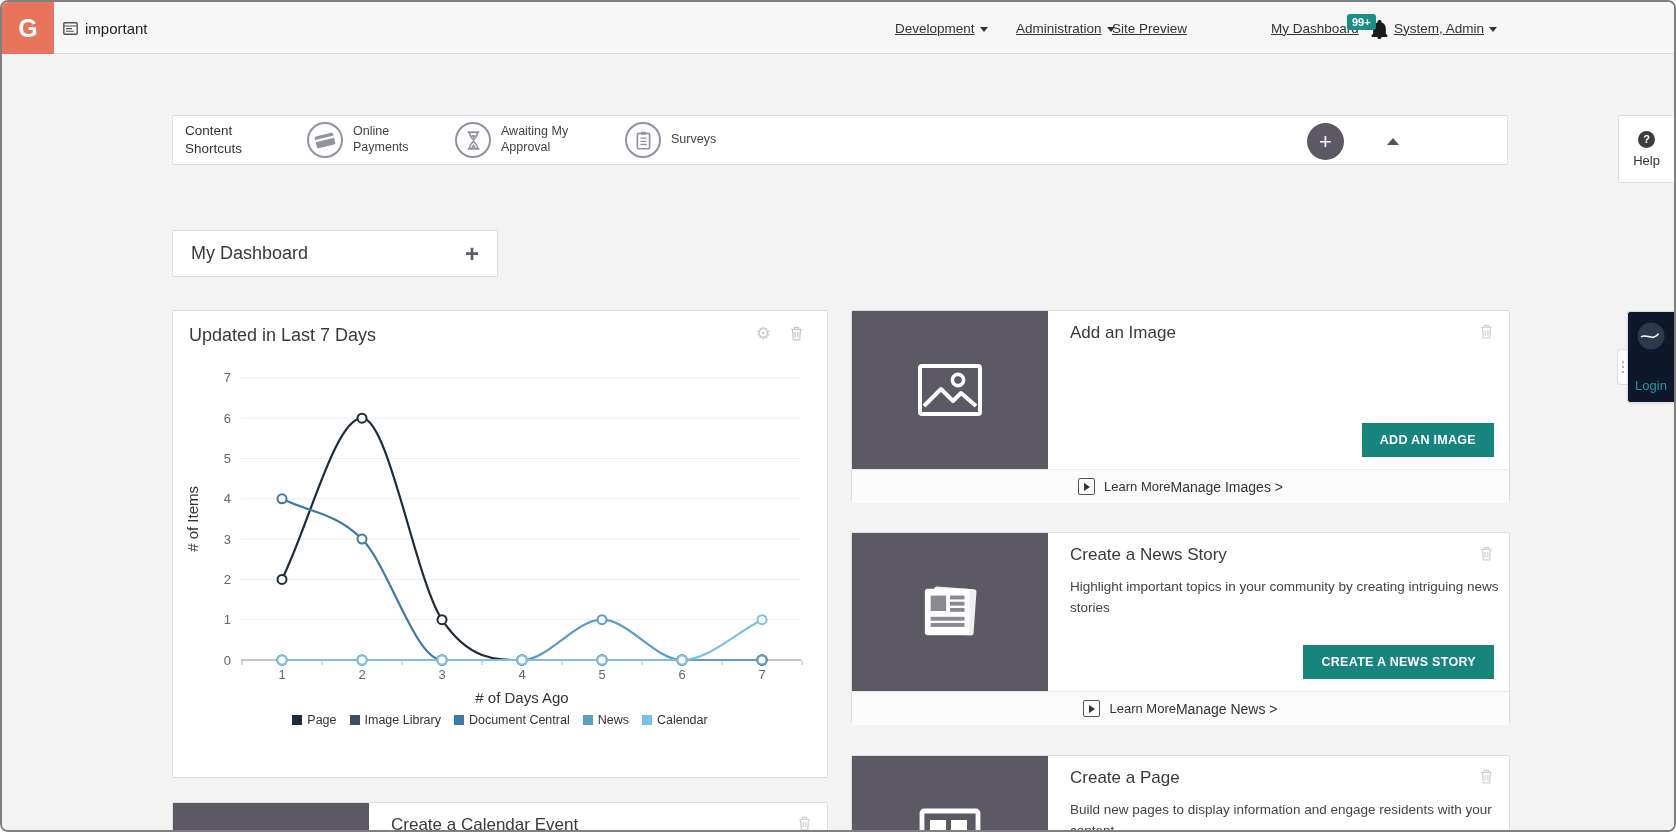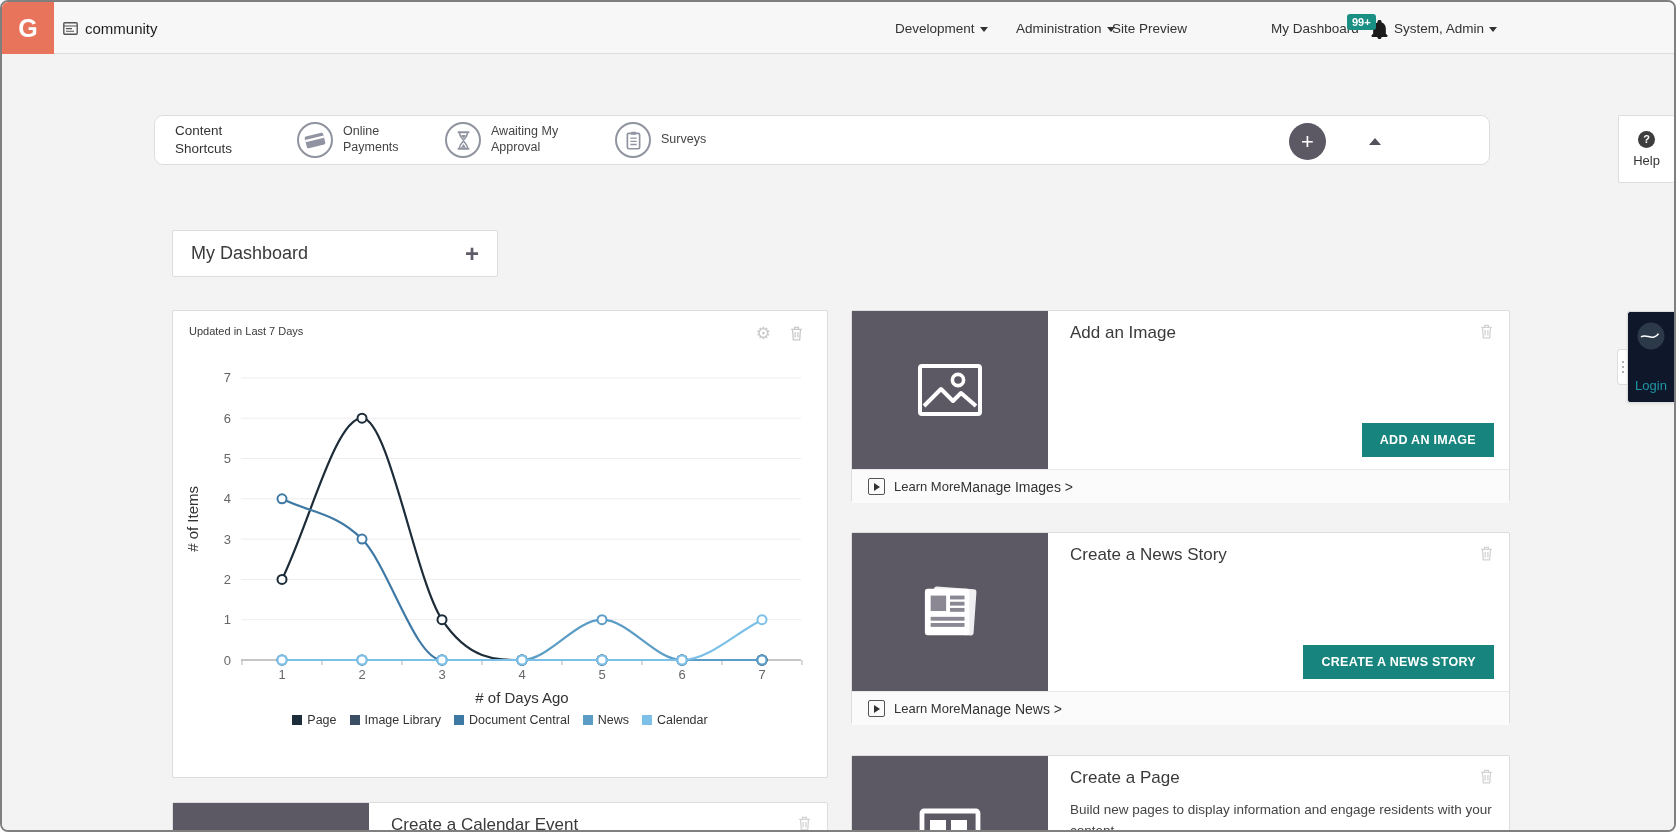--- a/index.html
+++ b/index.html
@@ -4,74 +4,74 @@
 <style>
   * { box-sizing: border-box; margin: 0; padding: 0; }
   html,body { width:1676px; height:832px; background:#fff; font-family:"Liberation Sans", sans-serif; }
   .window { position:absolute; inset:0; border:2px solid #7f7f7f; border-radius:8px; overflow:hidden; background:#f3f3f4; }
 
   
   .topbar { position:absolute; top:0; left:0; right:0; height:52px; background:#f7f7f8; border-bottom:1px solid #dcdcdc; }
   .logo-box { position:absolute; left:0; top:0; width:52px; height:52px; background:#e8745c; color:#fff; display:flex; align-items:center; justify-content:center; font-size:25px; font-weight:bold; }
   .app-chip { position:absolute; left:61px; top:0; height:52px; display:flex; align-items:center; gap:7px; }
   .app-chip span { font-size:15px; color:#1f1f1f; }
-  .topnav-item { position:absolute; top:0; height:52px; display:flex; align-items:center; gap:5px; font-size:13.5px; color:#333; cursor:pointer; }
+  .topnav-item { position:absolute; top:0; height:52px; display:flex; align-items:center; gap:5px; font-size:13.5px; color:#333; cursor:pointer;text-decoration:underline; }
   .caret { width:0; height:0; border-left:4px solid transparent; border-right:4px solid transparent; border-top:5px solid #333; display:inline-block; margin-top:2px; }
   .badge { position:absolute; left:1345px; top:12px; background:#1a8f84; color:#fff; font-size:11px; font-weight:bold; padding:2px 5px; border-radius:3px; z-index:3; }
   .bell { position:absolute; left:1369px; top:18px; cursor:pointer; }
 
   
   .sitebar { position:absolute; top:52px; left:0; right:0; height:49px; background:#fff; border-bottom:1px solid #e2e2e2; }
   .site-name { position:absolute; left:166px; top:0; line-height:48px; font-size:18px; color:#454545; }
   .sitenav-item { position:absolute; top:0; line-height:48px; font-size:15px; color:#555; cursor:pointer; }
 
   
   .content { position:absolute; top:101px; left:0; right:0; bottom:0; background:#f3f3f4; }
   .card { background:#fff; border:1px solid #ddd; border-radius:2px; position:absolute; }
 
   
-  .shortcuts { left:152px; top:12px; width:1336px; height:50px; display:flex; align-items:center; padding-left:20px;border-radius:9px; }
+  .shortcuts { left:170px; top:12px; width:1336px; height:50px; display:flex; align-items:center; padding-left:12px; }
   .sc-title { font-size:13.5px; color:#333; line-height:1.3; width:82px; }
   .sc-item { display:flex; align-items:center; gap:10px; margin-left:40px; cursor:pointer; }
   .sc-icon { width:36px; height:36px; border:2px solid #9093a0; border-radius:50%; color:#9093a0; display:flex; align-items:center; justify-content:center; flex:none; }
   .sc-label { font-size:12.5px; color:#444; line-height:1.25; }
   .w60 { width:62px; } .w84 { width:84px; }
   .plus-circle { position:absolute; right:163px; top:7px; width:37px; height:37px; border-radius:50%; background:#5c5864; color:#fff; display:flex; align-items:center; justify-content:center; font-size:22px; cursor:pointer; }
   .collapse-chevron { position:absolute; right:108px; top:22px; width:0; height:0; border-left:6px solid transparent; border-right:6px solid transparent; border-bottom:7px solid #52525c; cursor:pointer; }
 
   
   .help-panel { right:0; top:12px; width:56px; height:68px; border-right:none; display:flex; flex-direction:column; align-items:center; justify-content:center; gap:5px; cursor:pointer; }
   .q-icon { width:17px; height:17px; border-radius:50%; background:#3d3d3d; color:#fff; font-size:11px; font-weight:bold; display:flex; align-items:center; justify-content:center; }
   .help-label { font-size:13px; color:#333; }
 
   
   .dash-card { left:170px; top:127px; width:326px; height:47px; display:flex; align-items:center; justify-content:space-between; padding:0 18px; }
   .dash-title { font-size:18px; color:#3a3a3a; }
   .dash-plus { font-size:24px; color:#5f5b68; font-weight:bold; cursor:pointer; line-height:1; }
 
   
   .chart-card { left:170px; top:207px; width:656px; height:468px; }
-  .chart-title { position:absolute; left:16px; top:14px; font-size:11px; color:#3a3a3a; }
+  .chart-title { position:absolute; left:16px; top:14px; font-size:18px; color:#3a3a3a; }
   .chart-gear { position:absolute; right:56px; top:12px; font-size:17px; color:#c9c9c9; cursor:pointer; }
   .chart-trash { position:absolute; right:24px; top:15px; color:#c9c9c9; cursor:pointer; }
   #chart-svg { position:absolute; left:0; top:0; width:654px; height:400px; }
   #chart-svg text.tick { font-size:13px; fill:#666; }
   #chart-svg text.axis-title { font-size:15px; fill:#333; }
   .legend { position:absolute; left:0; right:0; top:402px; display:flex; justify-content:center; align-items:center; gap:13px; font-size:12.5px; color:#333; }
   .lg-item { display:flex; align-items:center; gap:5px;text-align:right; }
   .lg-sw { width:10px; height:10px; display:inline-block; }
 
   
   .info-card .ic-body { position:relative; height:158px; }
   .ic-panel { position:absolute; left:0; top:0; width:196px; height:158px; background:#5c5864; display:flex; align-items:center; justify-content:center; }
   .ic-title { position:absolute; left:218px; top:12px; font-size:17px; color:#3a3a3a; }
   .ic-desc { position:absolute; left:218px; top:44px; width:462px; font-size:13.5px; color:#444; line-height:1.55; }
   .ic-btn { position:absolute; right:15px; bottom:12px; background:#17847d; color:#fff; border:none; font-size:12.5px; font-weight:bold; letter-spacing:.3px; padding:10px 18px; cursor:pointer; font-family:"Liberation Sans",sans-serif; }
   .ic-trash { position:absolute; right:16px; top:13px; color:#d2d2d2; cursor:pointer; }
-  .ic-footer { position:absolute; left:0; right:0; top:158px; height:34px; background:#fbfbfb; border-top:1px solid #e9e9e9; display:flex; align-items:center; justify-content:flex-start; padding:0 16px; }
+  .ic-footer { position:absolute; left:0; right:0; top:158px; height:34px; background:#fbfbfb; border-top:1px solid #e9e9e9; display:flex; align-items:center; justify-content:center; padding:0 16px; }
   .learn-more { display:flex; align-items:center; gap:9px; font-size:13px; color:#333; cursor:pointer; }
   .play-box { width:17px; height:17px; border:1px solid #555; border-radius:2px; display:flex; align-items:center; justify-content:center; }
   .play-tri { width:0; height:0; border-top:4px solid transparent; border-bottom:4px solid transparent; border-left:6px solid #333; margin-left:1px; }
   .manage-link { font-size:14px; color:#333; cursor:pointer; }
   .rc1 { left:849px; top:207px; width:659px; height:192px;text-decoration:underline; }
   .rc2 { left:849px; top:429px; width:659px; height:192px; }
   .rc3 { left:849px; top:652px; width:659px; height:192px; }
   .cal-card { left:170px; top:699px; width:656px; height:130px; }
   .cal-card .ic-panel { height:130px; }
 
@@ -88,21 +88,21 @@
 
   <header class="topbar">
     <div class="logo-box">G</div>
     <div class="app-chip">
       <svg width="15" height="13" viewBox="0 0 15 13">
         <rect x="0.8" y="0.8" width="13.4" height="11.4" rx="1" fill="none" stroke="#555" stroke-width="1.4"></rect>
         <line x1="1" y1="4" x2="14" y2="4" stroke="#555" stroke-width="1.2"></line>
         <line x1="3" y1="6.6" x2="9" y2="6.6" stroke="#555" stroke-width="1.1"></line>
         <line x1="3" y1="9.2" x2="11" y2="9.2" stroke="#555" stroke-width="1.1"></line>
       </svg>
-      <span>community</span>
+      <span>important</span>
     </div>
 
     <div class="topnav-item" style="left:893px">
       <span>Development</span>
         <i class="caret"></i>
     </div>
     <div class="topnav-item" style="left:1014px">
       <span>Administration</span>
         <i class="caret"></i>
     </div>
@@ -330,20 +330,21 @@
             <rect x="4" y="3" width="23" height="24" rx="1.5" fill="#fff"></rect>
             <rect x="7" y="6.5" width="8" height="8" fill="#8b8894"></rect>
             <rect x="17" y="6.5" width="7.5" height="2" fill="#8b8894"></rect>
             <rect x="17" y="9.7" width="7.5" height="2" fill="#8b8894"></rect>
             <rect x="17" y="12.9" width="7.5" height="2" fill="#8b8894"></rect>
             <rect x="7" y="17.5" width="17.5" height="2" fill="#8b8894"></rect>
             <rect x="7" y="20.7" width="17.5" height="2" fill="#8b8894"></rect>
           </svg>
         </div>
         <div class="ic-title">Create a News Story</div>
+        <div class="ic-desc">Highlight important topics in your community by creating intriguing news stories</div>
         <button class="ic-btn">CREATE A NEWS STORY</button>
         <span class="ic-trash">
           <svg width="13" height="15" viewBox="0 0 12 14" fill="none" stroke="currentColor" stroke-width="1.2">
             <path d="M1 3.2h10M4.2 3V1.3h3.6V3M2.3 3.5l.7 9.5h6l.7-9.5M4.7 5.7v5M7.3 5.7v5"></path>
           </svg>
         </span>
       </div>
       <div class="ic-footer">
         <span class="learn-more">
           <span class="play-box">

